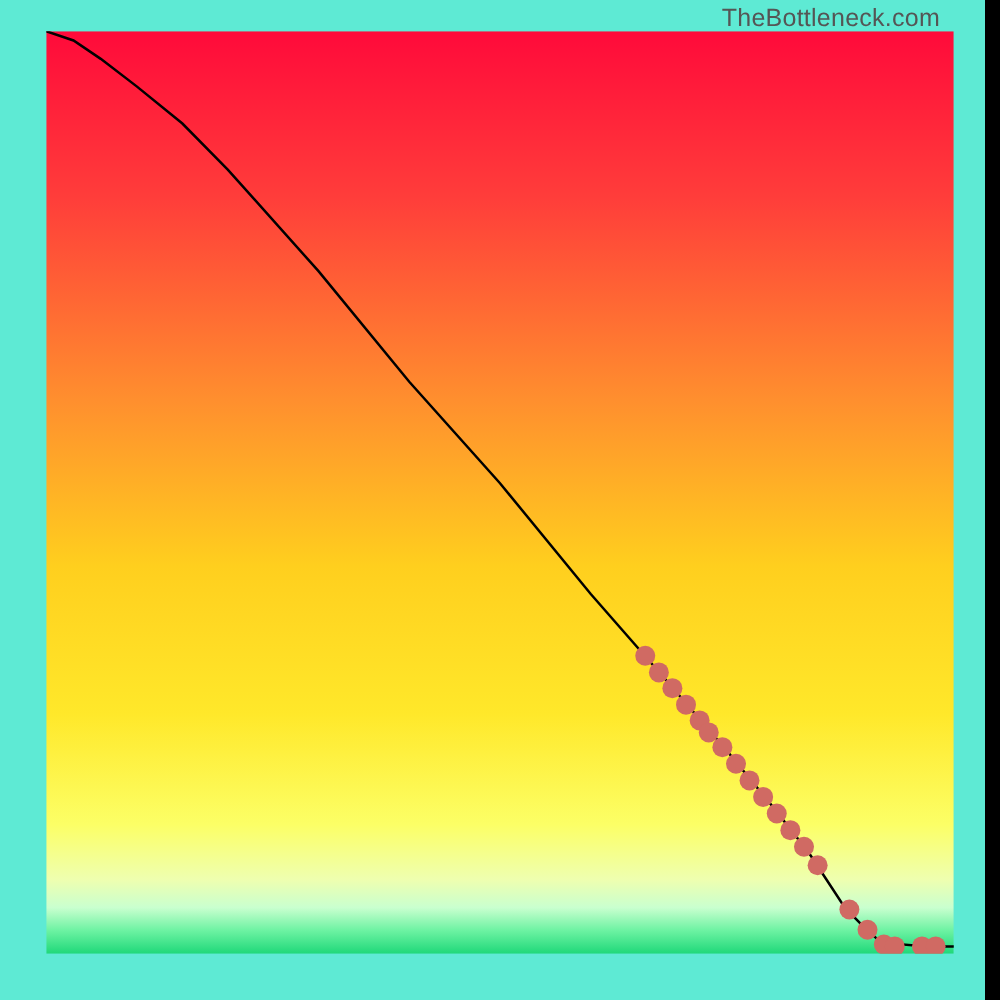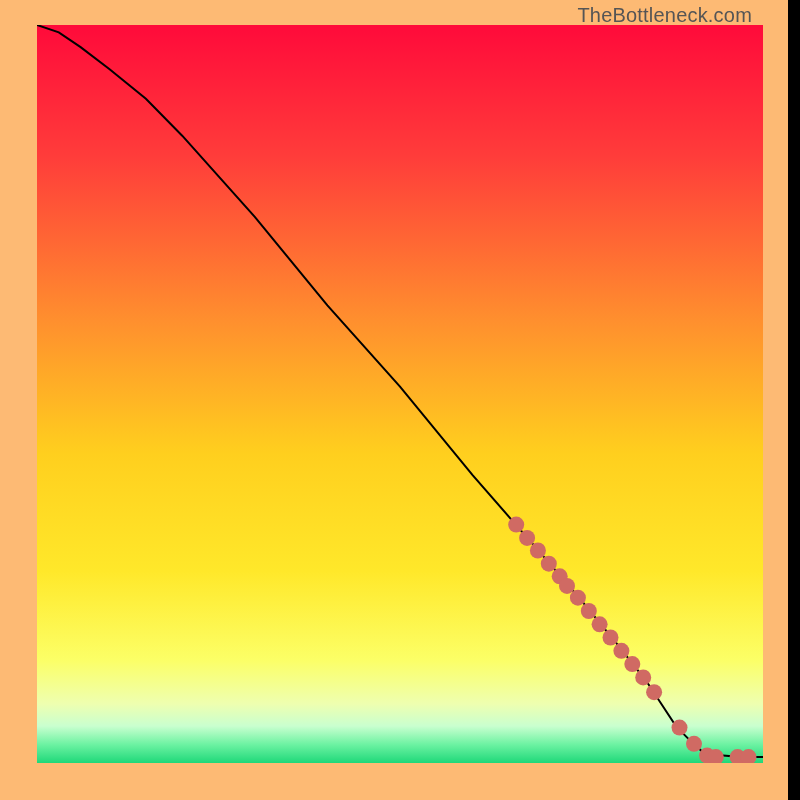--- a/index.html
+++ b/index.html
@@ -10,21 +10,21 @@
     background: #000;
     overflow: hidden;
     font-family: Arial, Helvetica, sans-serif;
   }
   .frame {
     position: absolute;
     left: 0;
     top: 0;
     width: 788px;
     height: 800px;
-    background: #fdba74;
+    background: #5eead4;
   }
   .plot {
     position: absolute;
     left: 37px;
     top: 25px;
     width: 726px;
     height: 738px;
   }
   .plot svg {
     display: block;

